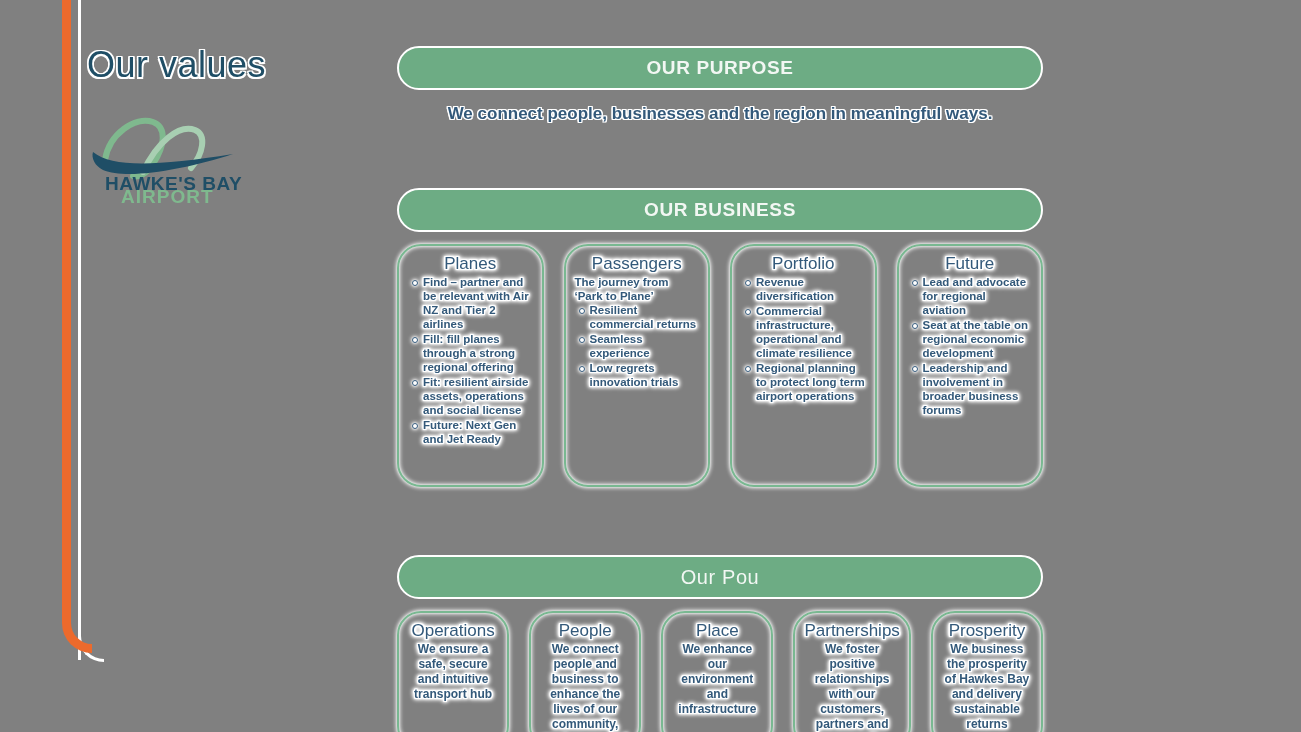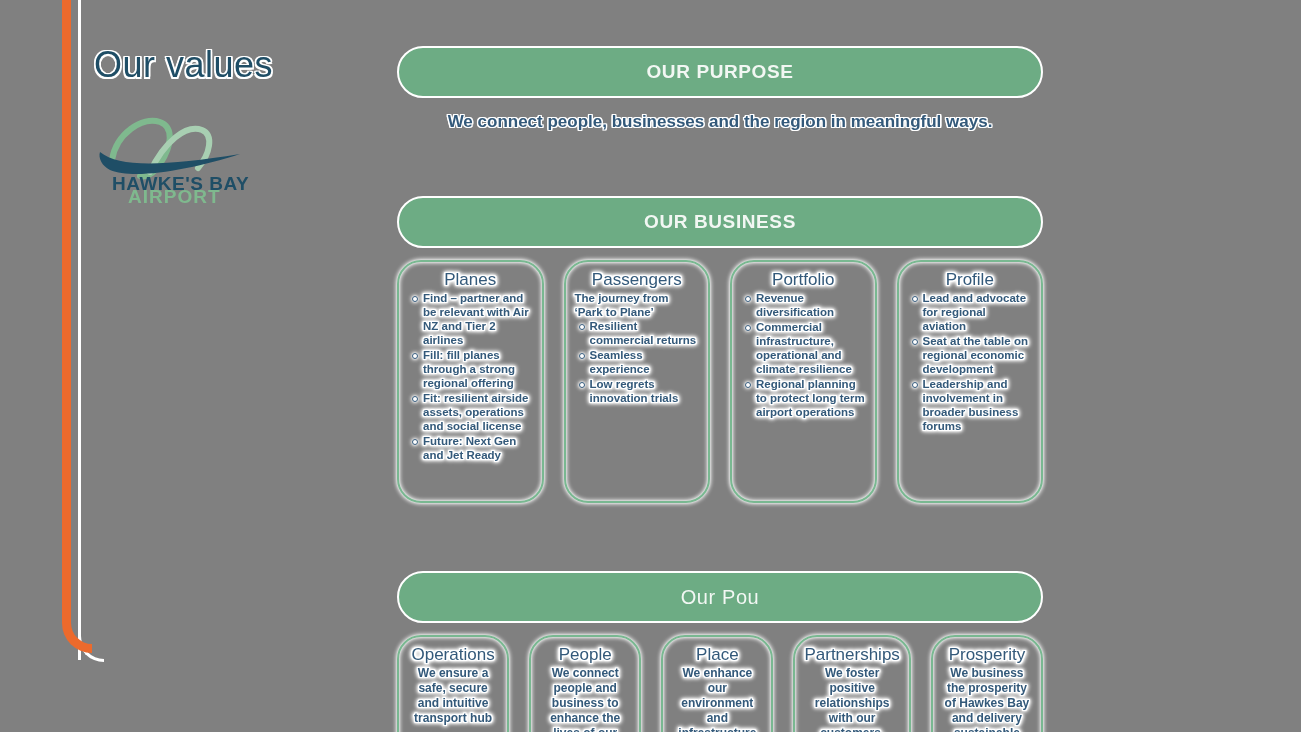--- a/index.html
+++ b/index.html
@@ -59,21 +59,21 @@
     border-left: 9px solid #ED6A2C;
     border-bottom: 9px solid #ED6A2C;
     border-bottom-left-radius: 34px;
     box-sizing: border-box;
     z-index: 3;
   }
 
   
   .left-col {
     position: absolute;
-    left: 94px;
+    left: 87px;
     top: 44px;
     width: 270px;
     z-index: 5;
   }
   .deck-title {
     font-size: 36px;
     font-weight: 400;
     letter-spacing: 0.5px;
     color: #1F4E66;
     text-shadow:
@@ -93,21 +93,21 @@
   
   .content {
     position: absolute;
     left: 397px;
     top: 46px;
     width: 646px;
     z-index: 5;
   }
 
   .pill {
-    height: 52px;
+    height: 44px;
     border-radius: 26px;
     background: #6DAC84;
     border: 2px solid #ffffff;
     box-sizing: border-box;
     display: flex;
     align-items: center;
     justify-content: center;
     color: #F2F7F3;
     font-size: 19px;
     font-weight: 700;
@@ -276,21 +276,21 @@
         <div class="card business">
           <div class="card-title">Portfolio</div>
           <ul class="card-list">
             <li>Revenue diversification</li>
             <li>Commercial infrastructure, operational and climate resilience</li>
             <li>Regional planning to protect long term airport operations</li>
           </ul>
         </div>
 
         <div class="card business">
-          <div class="card-title">Profile</div>
+          <div class="card-title">Future</div>
           <ul class="card-list">
             <li>Lead and advocate for regional aviation</li>
             <li>Seat at the table on regional economic development</li>
             <li>Leadership and involvement in broader business forums</li>
           </ul>
         </div>
 
       </div>
     </div>
 

